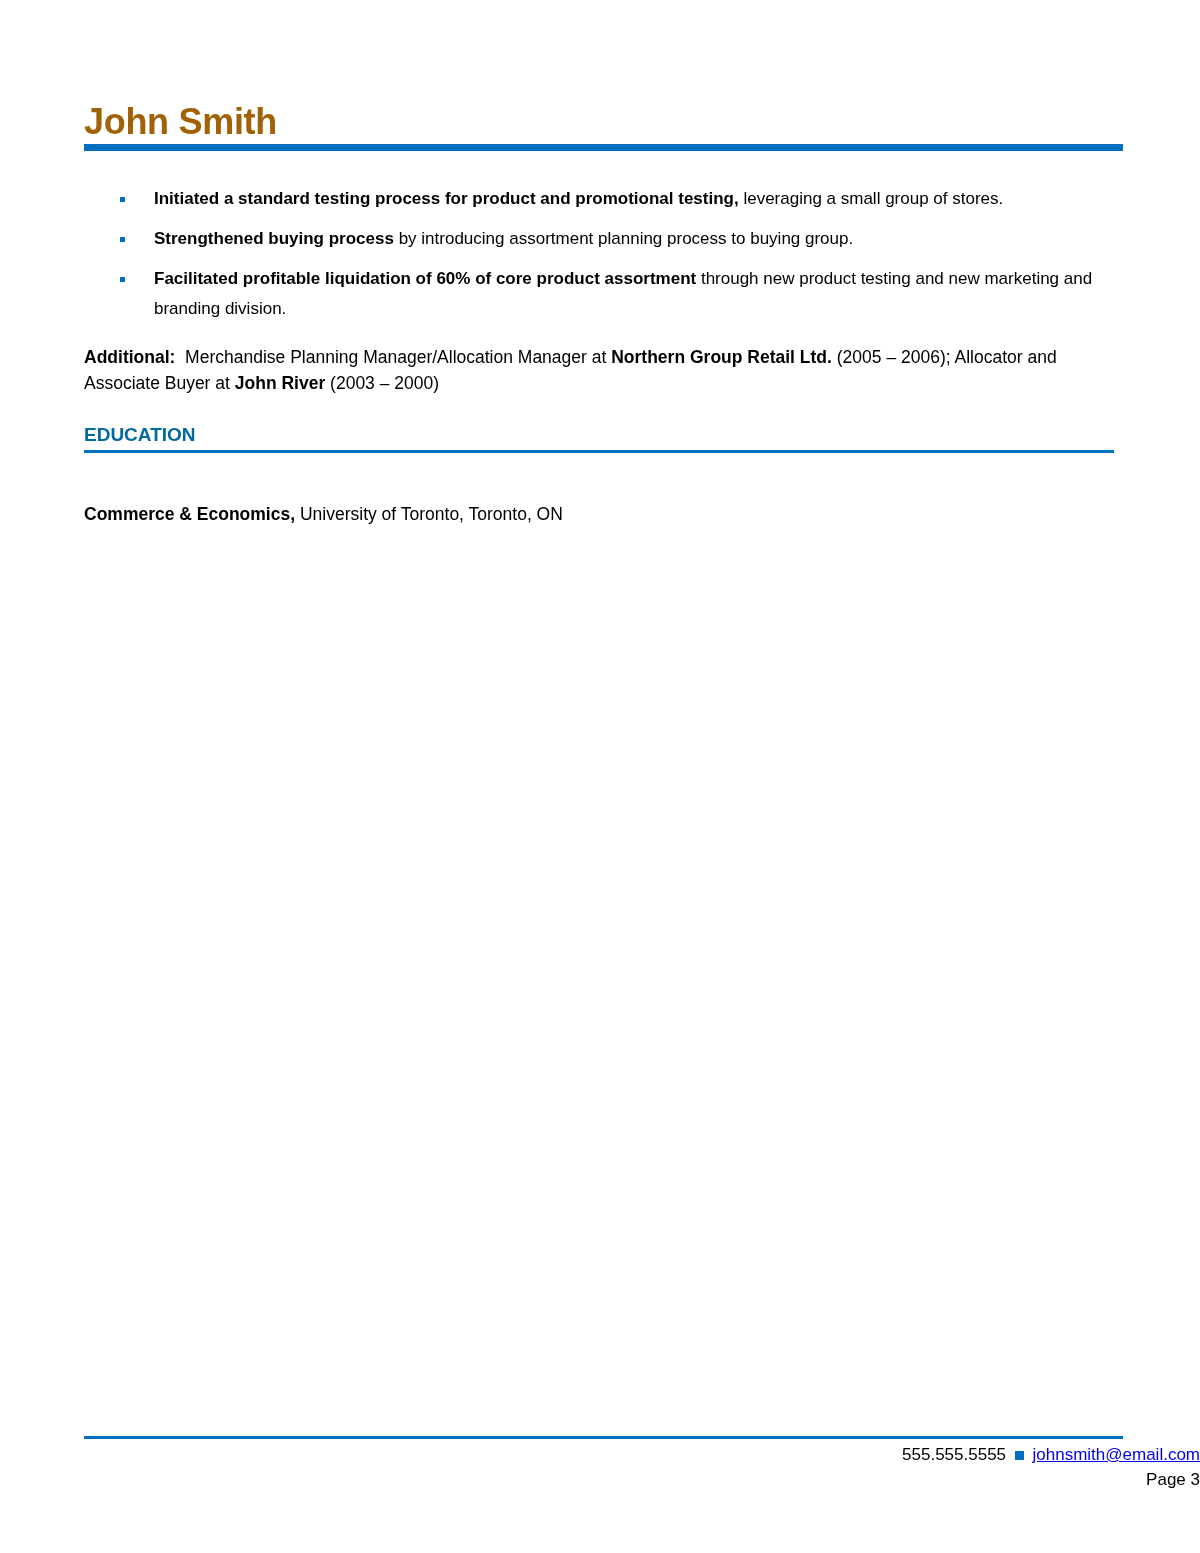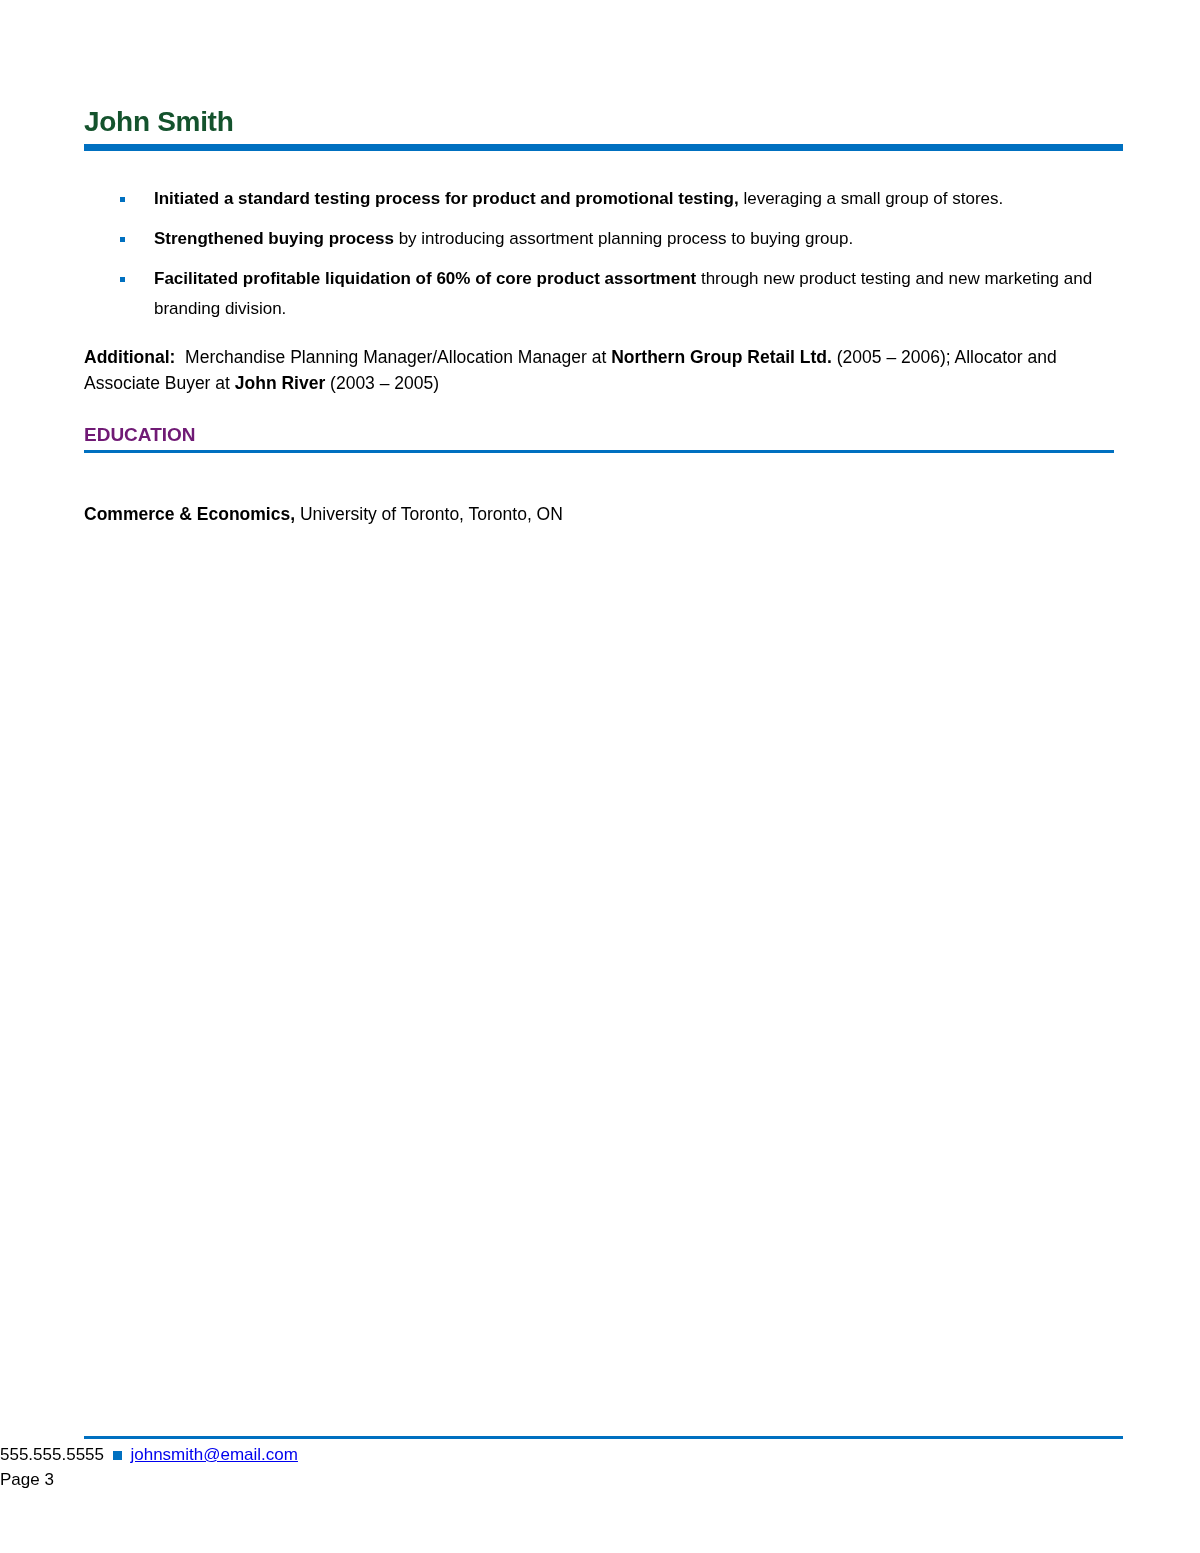--- a/index.html
+++ b/index.html
@@ -1,30 +1,30 @@
 <!DOCTYPE html>
 <html><head>
   <meta charset="utf-8">
   <style>
     html, body { margin: 0; padding: 0; background: #ffffff; }
     body { width: 1200px; height: 1553px; position: relative; font-family: "Liberation Sans", "DejaVu Sans", sans-serif; color: #000; }
     .page { position: absolute; left: 0; top: 0; width: 1200px; height: 1553px; }
-    .name { position: absolute; left: 84px; top: 100px; font-size: 28px; font-weight: bold; color: #14532d; letter-spacing: -0.3px; line-height: 44px; }
+    .name { position: absolute; left: 84px; top: 100px; font-size: 36px; font-weight: bold; color: #a16207; letter-spacing: -0.3px; line-height: 44px; }
     .name-rule { position: absolute; left: 84px; top: 144px; width: 1039px; height: 7px; background: #0070c0; }
     .bullets { position: absolute; left: 84px; top: 184px; width: 1040px; margin: 0; padding: 0; list-style: none; }
     .bullet { position: relative; padding-left: 70px; font-size: 17px; line-height: 30px; margin-bottom: 10px; }
     .bullet-marker { position: absolute; left: 36px; top: 13px; width: 5px; height: 5px; background: #0070c0; }
     .b { font-weight: bold; }
     .i { }
     .additional { position: absolute; left: 84px; top: 344px; width: 1030px; font-size: 17.5px; line-height: 26px; }
-    .section-title { position: absolute; left: 84px; top: 422px; font-size: 19px; font-weight: bold; color: #701a75; line-height: 26px; }
+    .section-title { position: absolute; left: 84px; top: 422px; font-size: 19px; font-weight: bold; color: #0369a1; line-height: 26px; }
     .section-rule { position: absolute; left: 84px; top: 450px; width: 1030px; height: 3px; background: #0070c0; }
     .edu { position: absolute; left: 84px; width: 1030px; font-size: 17.5px; line-height: 26px; }
     .footer-rule { position: absolute; left: 84px; top: 1436px; width: 1039px; height: 3px; background: #0070c0; }
-    .footer { position: absolute; left: 0; top: 1442px; width: 1200px; text-align: left; font-size: 17px; line-height: 25px; }
+    .footer { position: absolute; left: 0; top: 1442px; width: 1200px; text-align: right; font-size: 17px; line-height: 25px; }
     .sq { display: inline-block; width: 9px; height: 9px; background: #0070c0; margin: 0 4px 1px 4px; vertical-align: middle; }
     .email { color: #0000ee; text-decoration: underline; }
   </style>
 </head>
 <body>
 
 <div class="page">
   <div class="name">John Smith</div>
   <div class="name-rule"></div>
 
@@ -36,21 +36,21 @@
     <li class="bullet">
       <span class="bullet-marker"></span>
       <span class="b">Strengthened buying process</span><span> by introducing assortment planning process to buying group.</span>
     </li>
     <li class="bullet">
       <span class="bullet-marker"></span>
       <span class="b">Facilitated profitable liquidation of 60% of core product assortment</span><span> through new product testing and new marketing and branding division.</span>
     </li>
   </ul>
 
-  <div class="additional"><span class="b">Additional:</span>&nbsp; <span class="i">Merchandise Planning Manager/Allocation Manager</span><span> at </span><span class="b">Northern Group Retail Ltd.</span><span> (2005 – 2006); </span><span class="i">Allocator and Associate Buyer</span><span> at </span><span class="b">John River</span><span> (2003 – 2005)</span></div>
+  <div class="additional"><span class="b">Additional:</span>&nbsp; <span class="i">Merchandise Planning Manager/Allocation Manager</span><span> at </span><span class="b">Northern Group Retail Ltd.</span><span> (2005 – 2006); </span><span class="i">Allocator and Associate Buyer</span><span> at </span><span class="b">John River</span><span> (2003 – 2000)</span></div>
 
   <div class="section-title">EDUCATION</div>
   <div class="section-rule"></div>
 
   <div class="edu" style="top:461px;margin-top:40px;"><span class="b">Commerce &amp; Economics,</span> <span class="i">University of Toronto, Toronto, ON</span></div>
 
   <div class="footer-rule"></div>
   <div class="footer">
     <div><span>555.555.5555</span> <span class="sq"></span> <a class="email">johnsmith@email.com</a></div>
     <div>Page 3</div>

